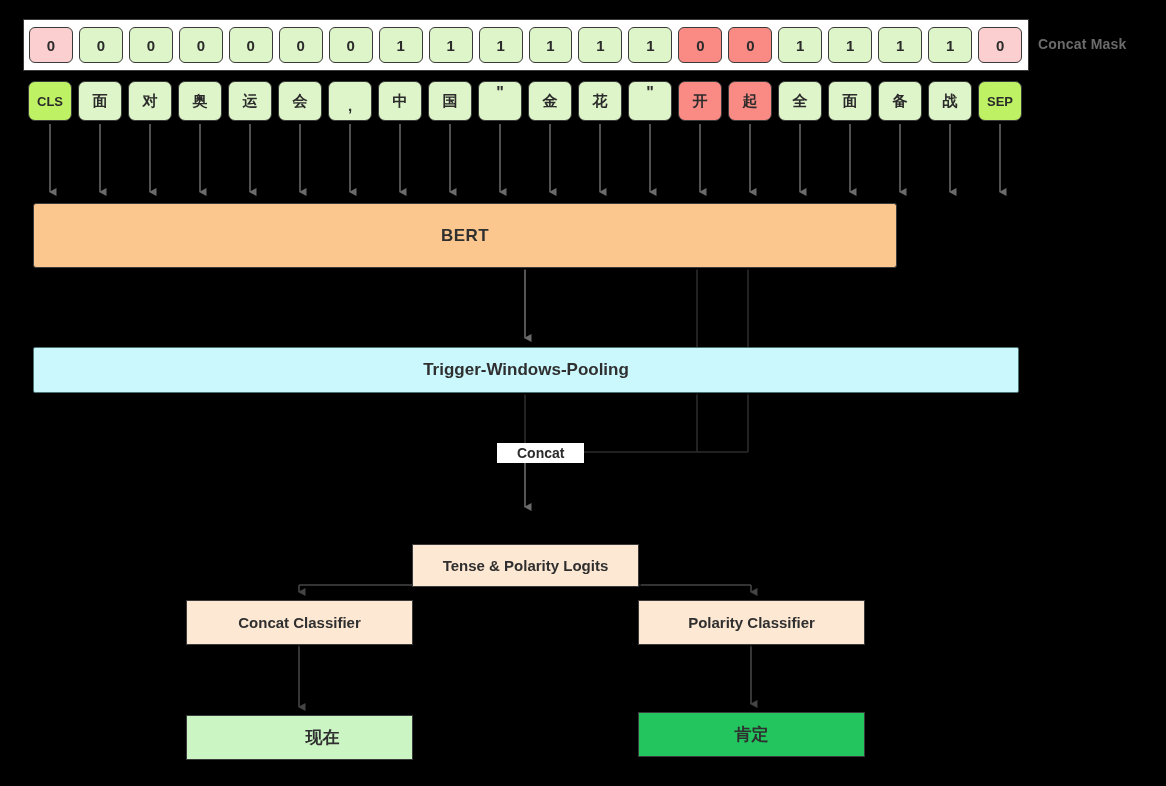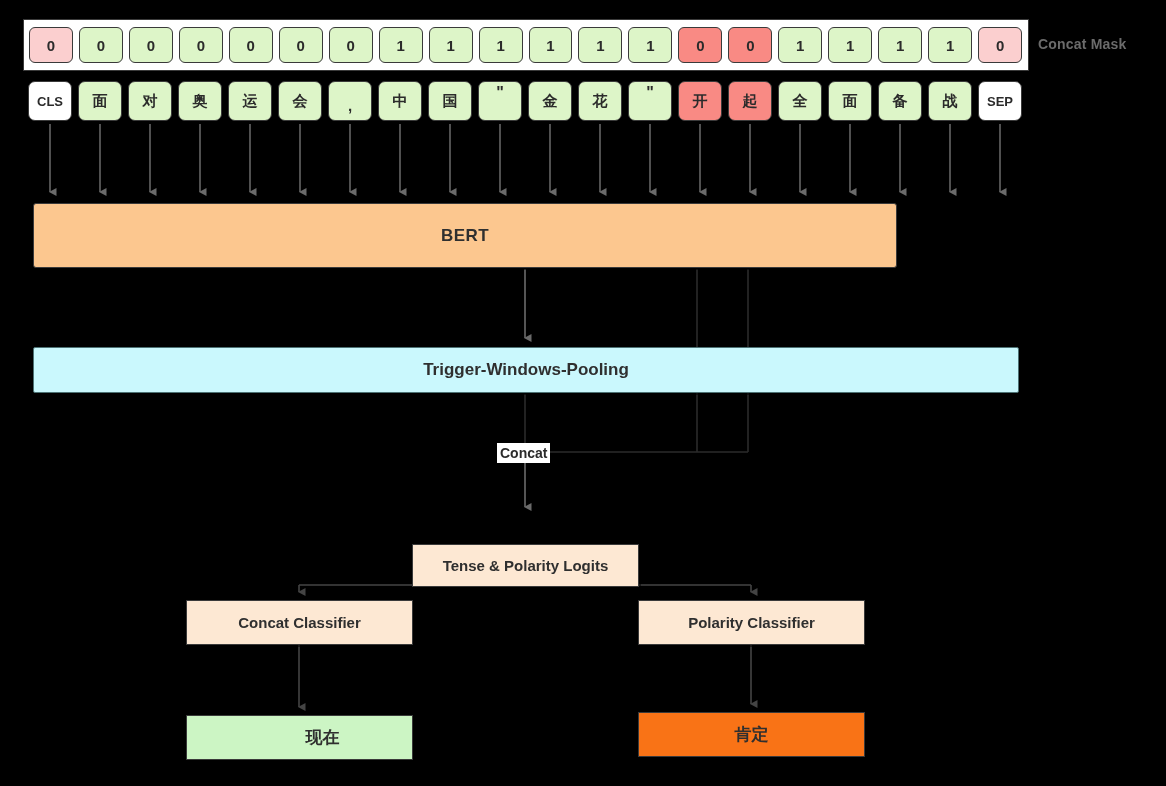--- a/index.html
+++ b/index.html
@@ -39,21 +39,21 @@
     display:flex;align-items:center;
   }
   .token{
     width:44px;height:40px;margin-right:6px;border:1.6px solid #3a3a3a;
     border-radius:7px;box-sizing:border-box;
     display:flex;align-items:center;justify-content:center;
     font-size:15px;font-weight:600;color:#2b2b2b;
     box-shadow:1px 1px 0 rgba(0,0,0,.45);
   }
   .t-green{background:#ddf5c8;}
-  .t-pink{background:#ffffff;}
+  .t-pink{background:#bef264;}
   .t-red{background:#f98a84;}
   .t-small{font-size:13px;font-weight:700;}
   .t-punct{font-size:15px;align-items:flex-end;padding-bottom:6px;}
   .t-quote{font-size:16px;align-items:flex-start;padding-top:2px;}
 
   
   .block{
     position:absolute;box-sizing:border-box;
     display:flex;align-items:center;justify-content:center;
     font-weight:700;color:#2f2f2f;
@@ -86,29 +86,29 @@
     font-size:15px;
   }
   #tense-result{
     left:186px;top:715px;width:227px;height:45px;
     background:#ccf5c4;border:1.6px solid #3a3a3a;
     font-size:17px;
     padding-left:46px;
   }
   #polarity-result{
     left:638px;top:712px;width:227px;height:45px;
-    background:#f97316;border:1.6px solid #3a3a3a;
+    background:#22c55e;border:1.6px solid #3a3a3a;
     font-size:17px;
   }
 
   
   #concat-label{
     position:absolute;left:497px;top:443px;
     background:#ffffff;color:#2b2b2b;font-size:14px;font-weight:600;
-    padding:1px 3px;line-height:18px;text-align:right;
+    padding:1px 20px;line-height:18px;text-align:right;
   }
 
   
   #wires{position:absolute;left:0;top:0;width:1166px;height:786px;}
 </style>
 </head>
 <body>
 
 <div class="stage">
 

